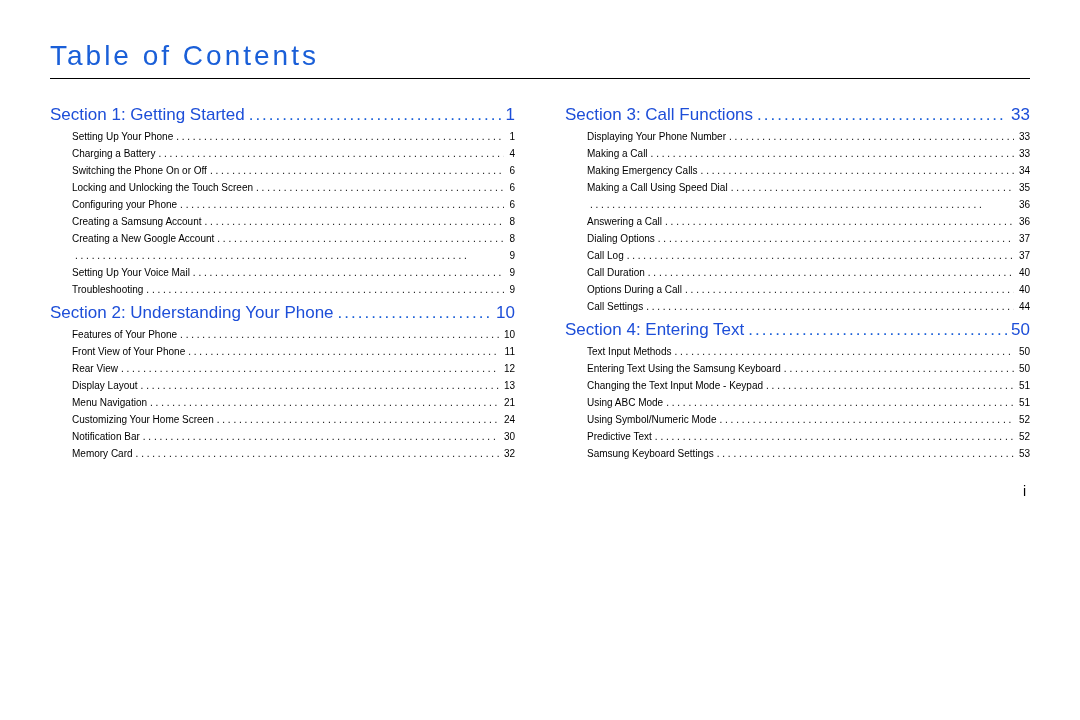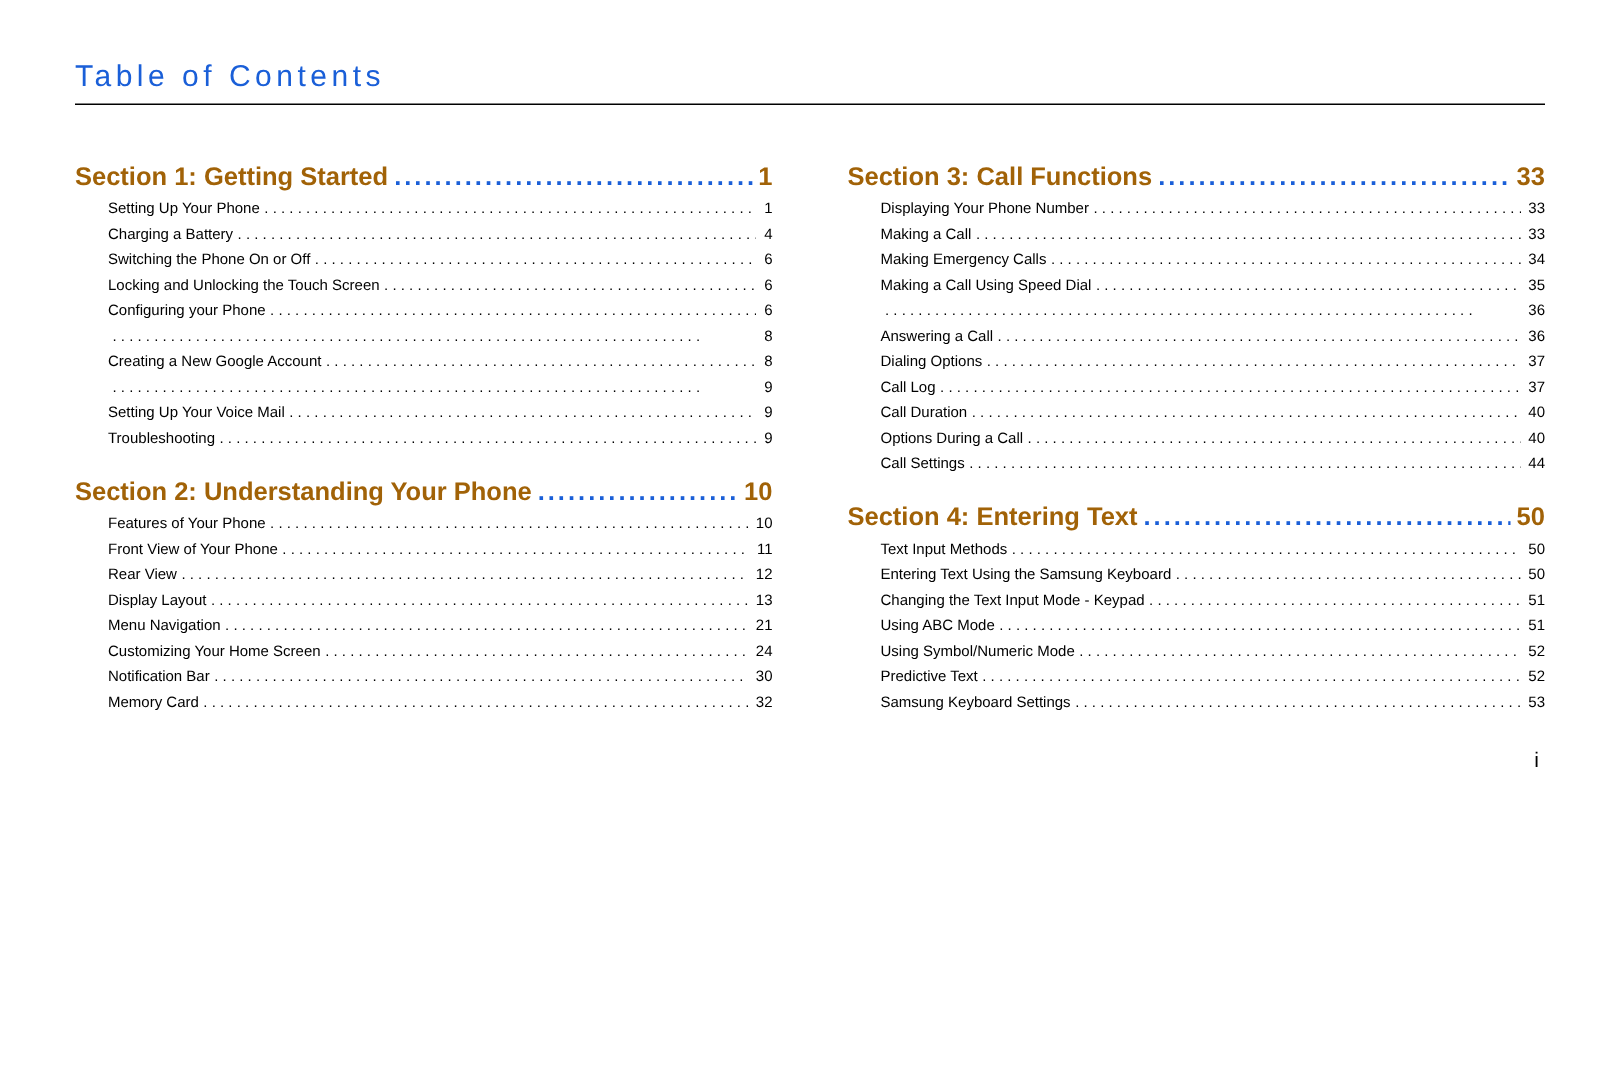--- a/index.html
+++ b/index.html
@@ -7,47 +7,46 @@
     padding: 40px 50px 30px 50px;
     font-family: Arial, Helvetica, sans-serif;
     background: #fff;
     color: #000;
     width: 1080px;
     height: 720px;
     box-sizing: border-box;
   }
   .title {
     color: #1a5fd8;
-    font-size: 20px;
+    font-size: 28px;
     letter-spacing: 3px;
     font-weight: 400;
     margin: 0 0 6px 0;
     font-family: Arial, Helvetica, sans-serif;
   }
   .rule {
     border: none;
     border-top: 1.5px solid #000;
     margin: 0 0 18px 0;
   }
   .columns {
     display: flex;
     gap: 50px;
   }
   .col {
     flex: 1;
     min-width: 0;
   }
   .section-head {
-    color: #a16207;
+    color: #1d4ed8;
     font-size: 17px;
     display: flex;
     align-items: baseline;
-    margin: 20px 0 6px 0;
+    margin: 8px 0 6px 0;
     white-space: nowrap;
-    font-weight: bold;
   }
   .section-head .label { flex: 0 0 auto; }
   .section-head .dots {
     flex: 1 1 auto;
     overflow: hidden;
     margin: 0 4px;
   }
   .section-head .dots::after {
     content: "..............................................................................................";
     letter-spacing: 2px;
@@ -111,20 +110,21 @@
         <span class="label">Locking and Unlocking the Touch Screen</span>
         <span class="dots"></span>
         <span class="pg">6</span>
       </div>
       <div class="entry">
         <span class="label">Configuring your Phone</span>
         <span class="dots"></span>
         <span class="pg">6</span>
       </div>
       <div class="entry">
+        <span class="label">Creating a Samsung Account</span>
         <span class="dots"></span>
         <span class="pg">8</span>
       </div>
       <div class="entry">
         <span class="label">Creating a New Google Account</span>
         <span class="dots"></span>
         <span class="pg">8</span>
       </div>
       <div class="entry">
         <span class="dots"></span>

